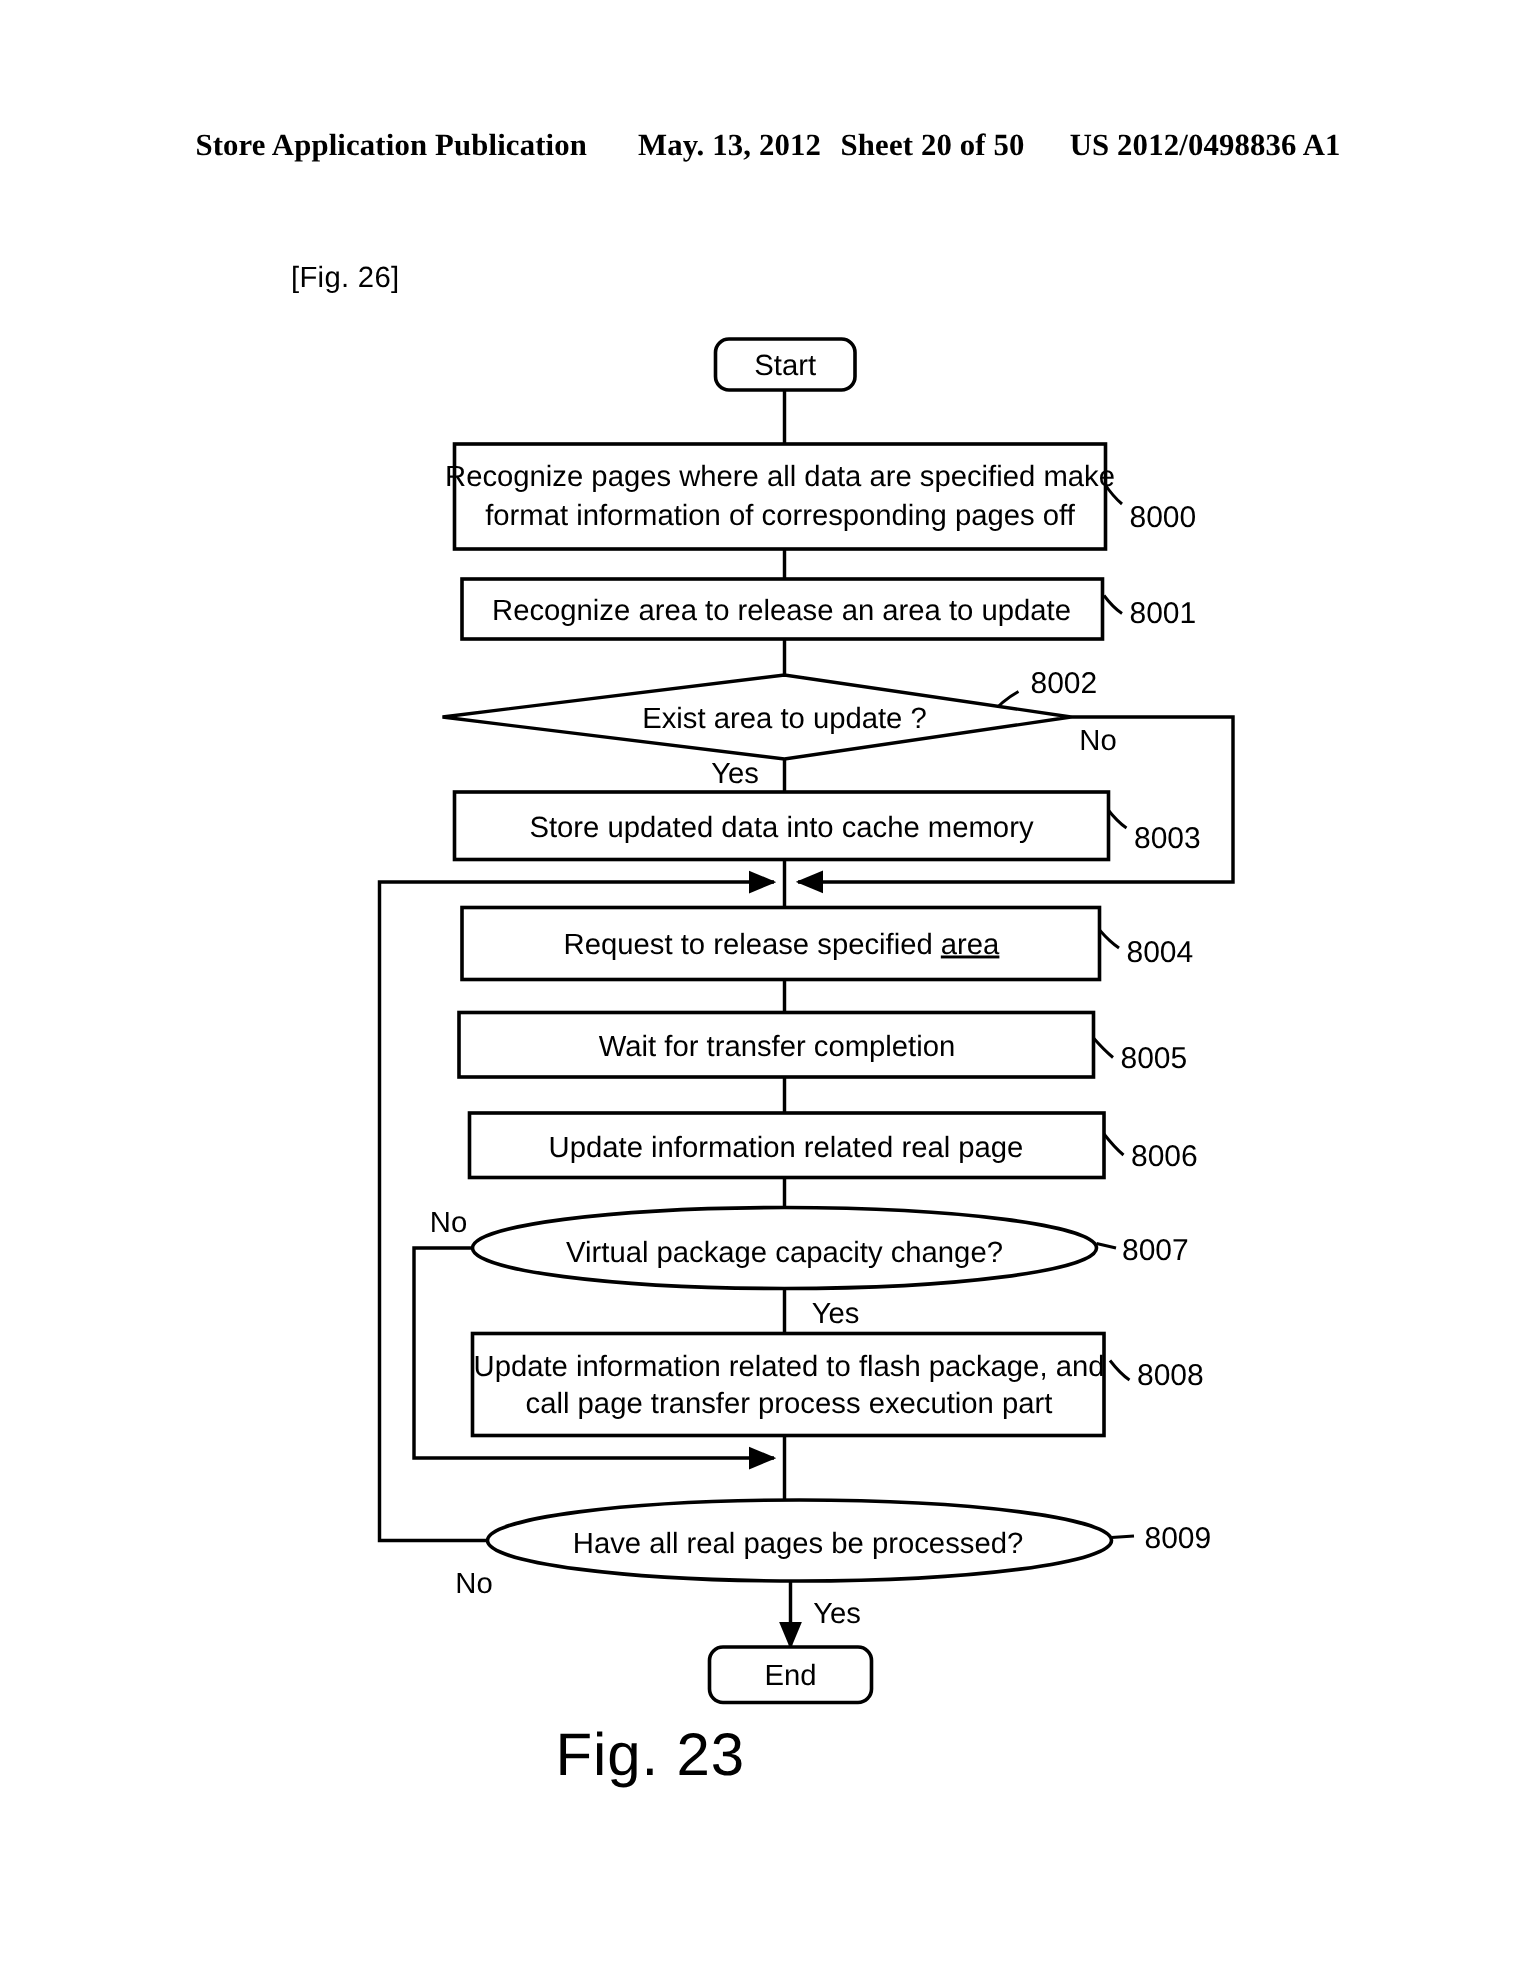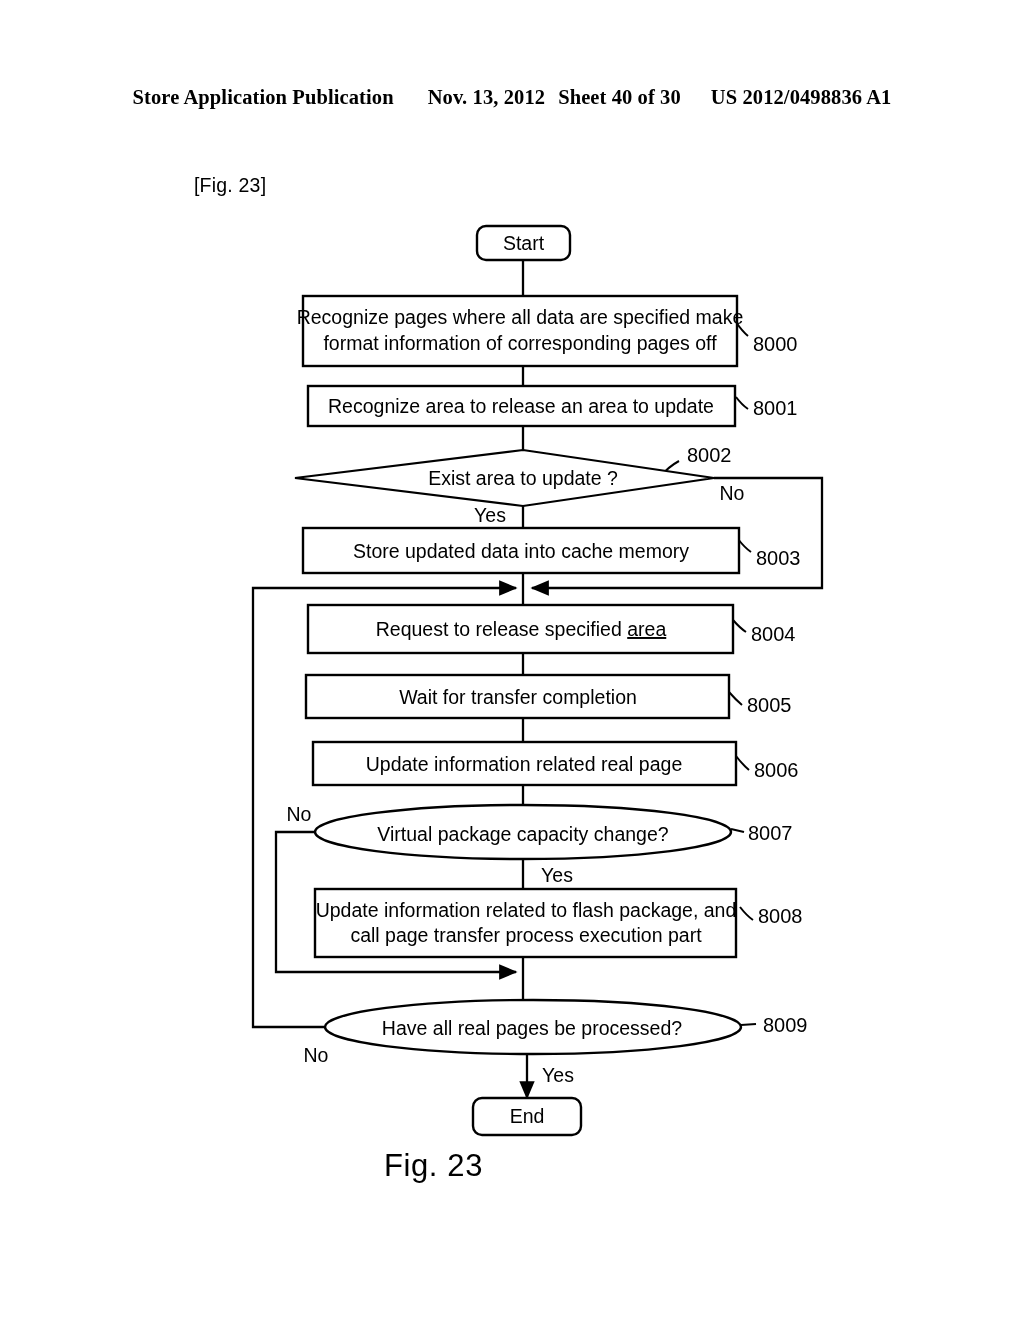--- a/index.html
+++ b/index.html
@@ -43,21 +43,21 @@
     letter-spacing: 0.2px;
   }
 
   
   #figure-caption {
     position: absolute;
     left: 0;
     top: 1148px;
     width: 832px;
     text-align: center;
-    font-size: 31px;
+    font-size: 40px;
     letter-spacing: 0.6px;
   }
   #figure-caption .capinner { margin-left: 35px; }
 
   
   #flow-svg {
     position: absolute;
     left: 0;
     top: 0;
     width: 1024px;
@@ -100,24 +100,24 @@
   .leader {
     stroke: #000000;
     stroke-width: 2.0;
     fill: none;
   }
 </style>
 </head>
 <body>
 
 <div id="patent-header">
-  <span class="seg">Store Application Publication</span><span class="hgap-a"></span><span class="seg">Nov. 13, 2012</span><span class="hgap-b"></span><span class="seg">Sheet 40 of 30</span><span class="hgap-c"></span><span class="seg">US 2012/0498836 A1</span>
+  <span class="seg">Store Application Publication</span><span class="hgap-a"></span><span class="seg">May. 13, 2012</span><span class="hgap-b"></span><span class="seg">Sheet 20 of 50</span><span class="hgap-c"></span><span class="seg">US 2012/0498836 A1</span>
 </div>
 
-<div id="figure-tag">[Fig. 23]</div>
+<div id="figure-tag">[Fig. 26]</div>
 
 <svg id="flow-svg" viewBox="0 0 1024 1320">
 
   <defs>
     <marker id="arrow" viewBox="0 0 12 10" refX="11" refY="5" markerWidth="8" markerHeight="7" orient="auto-start-reverse">
       <path d="M 0 0 L 12 5 L 0 10 z" fill="#000000"></path>
     </marker>
   </defs>
 
   <line class="conn" x1="523" y1="259" x2="523" y2="296"></line>

